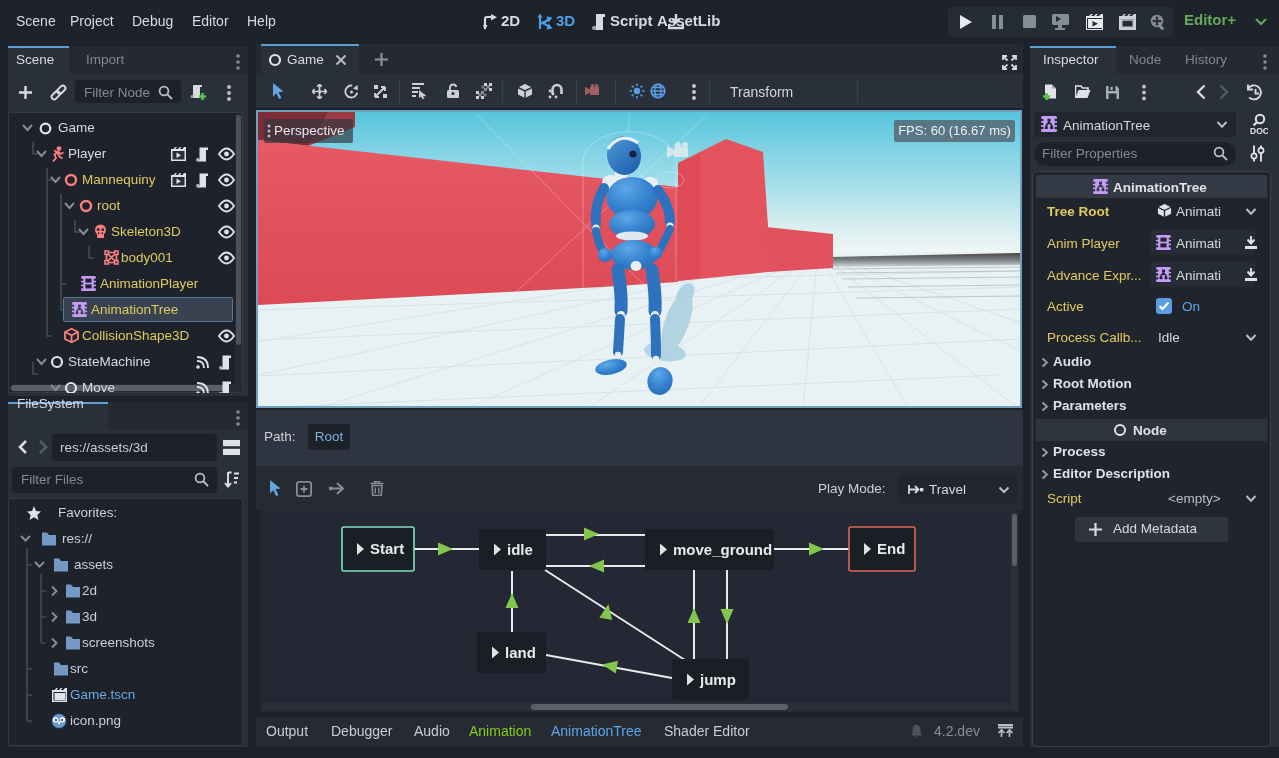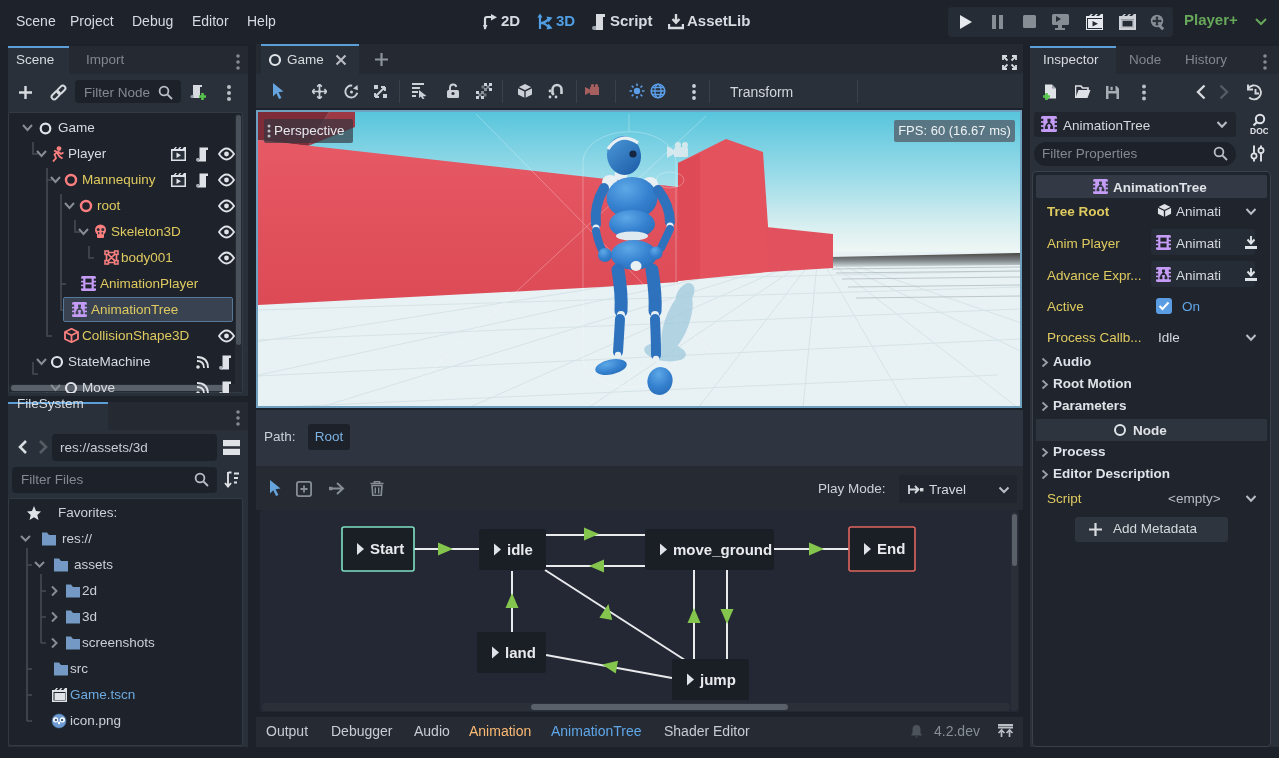--- a/index.html
+++ b/index.html
@@ -44,21 +44,21 @@
   <div class="abs" style="left:556px;top:12px;font-size:15px;font-weight:bold;color:#509ee3;">3D</div>
   <svg class="abs" style="left:592px;top:13px;" width="15" height="18" viewBox="0 0 15 18">
       <path d="M4 1 L13 1 L13 4 L11 4 L11 17 L2 17 L2 15 L4 15 Z" fill="#d7dbe0"></path>
       <path d="M2 13 Q0 13 0 15 Q0 17 2 17 L4 17 L4 13 Z" fill="#9aa0a8"></path>
     </svg>
   <div class="abs wht" style="left:610px;top:12px;font-size:15px;font-weight:bold;">Script</div>
   <svg class="abs" style="left:668px;top:13px;" width="16" height="17" viewBox="0 0 16 17">
       <path d="M8 1 L8 9 M4.5 6 L8 9.8 L11.5 6" stroke="#d7dbe0" stroke-width="2.4" fill="none"></path>
       <path d="M1 11 L1 15 L15 15 L15 11" stroke="#d7dbe0" stroke-width="2.4" fill="none"></path>
     </svg>
-  <div class="abs wht" style="left:687px;top:12px;font-size:15px;font-weight:bold;">AssetLib</div>
+  <div class="abs wht" style="left:657px;top:12px;font-size:15px;font-weight:bold;">AssetLib</div>
 
   <div class="abs" style="left:948px;top:7px;width:225px;height:30px;background:#262c35;border-radius:4px;"></div>
   <svg class="abs" style="left:959px;top:14px;" width="14" height="16" viewBox="0 0 14 16">
       <path d="M1 1 L13 8 L1 15 Z" fill="#e6eaee"></path>
     </svg>
   <svg class="abs" style="left:992px;top:15px;" width="12" height="14" viewBox="0 0 12 14">
       <rect x="0" y="0" width="4" height="14" fill="#878d95"></rect>
       <rect x="7" y="0" width="4" height="14" fill="#878d95"></rect>
     </svg>
   <svg class="abs" style="left:1023px;top:15px;" width="13" height="13" viewBox="0 0 13 13">
@@ -83,21 +83,21 @@
     </svg>
   <svg class="abs" style="left:1150px;top:14px;" width="17" height="16" viewBox="0 0 17 16">
       <circle cx="7" cy="7" r="6.2" fill="#878d95"></circle>
       <circle cx="7" cy="7" r="2" fill="#262c35"></circle>
       <circle cx="7" cy="3.8" r="1.3" fill="#262c35"></circle>
       <circle cx="7" cy="10.2" r="1.3" fill="#262c35"></circle>
       <circle cx="3.8" cy="7" r="1.3" fill="#262c35"></circle>
       <circle cx="10.2" cy="7" r="1.3" fill="#262c35"></circle>
       <rect x="10" y="10" width="6" height="3" transform="rotate(45 10 10)" fill="#878d95"></rect>
     </svg>
-  <div class="abs" style="left:1184px;top:11px;color:#68a85a;font-weight:bold;font-size:15px;">Player+</div>
+  <div class="abs" style="left:1184px;top:11px;color:#68a85a;font-weight:bold;font-size:15px;">Editor+</div>
   <svg class="abs" style="left:1254px;top:17px;" width="14" height="10" viewBox="0 0 14 10">
       <path d="M2 2 L7 7 L12 2" stroke="#68a85a" stroke-width="2" fill="none"></path>
     </svg>
 
   <div class="abs panel" style="left:8px;top:46px;width:240px;height:350px;"></div>
   <div class="abs tabbar" style="left:8px;top:46px;width:240px;height:28px;"></div>
   <div class="abs tab-active" style="left:8px;top:46px;width:61px;height:28px;"></div>
   <div class="abs wht" style="left:16px;top:52px;font-size:13.5px;">Scene</div>
   <div class="abs dim" style="left:86px;top:52px;font-size:13.5px;">Import</div>
   <svg class="abs" style="left:18px;top:85px;" width="15" height="15" viewBox="0 0 15 15">
@@ -759,21 +759,21 @@
     <rect x="2" y="193" width="748" height="8" rx="4" fill="#2a2f38"></rect>
     <rect x="271" y="194" width="257" height="6" rx="3" fill="#5a6069"></rect>
     <rect x="751" y="2" width="7" height="199" rx="3" fill="#2a2f38"></rect>
     <rect x="752" y="4" width="5" height="52" rx="2.5" fill="#5a6069"></rect>
   </svg>
 
   <div class="abs" style="left:256px;top:717px;width:767px;height:30px;background:#262b33;"></div>
   <div class="abs" style="left:266px;top:723px;font-size:14px;color:#c8cdd4;">Output</div>
   <div class="abs" style="left:331px;top:723px;font-size:14px;color:#c8cdd4;">Debugger</div>
   <div class="abs" style="left:414px;top:723px;font-size:14px;color:#c8cdd4;">Audio</div>
-  <div class="abs" style="left:469px;top:723px;font-size:14px;color:#fdba74;">Animation</div>
+  <div class="abs" style="left:469px;top:723px;font-size:14px;color:#84cc16;">Animation</div>
   <div class="abs" style="left:551px;top:723px;font-size:14px;color:#5fa6e8;">AnimationTree</div>
   <div class="abs" style="left:664px;top:723px;font-size:14px;color:#c8cdd4;">Shader Editor</div>
   <svg class="abs" style="left:909px;top:724px;" width="15" height="15" viewBox="0 0 15 15">
       <path d="M7.5 1 Q11.5 1 11.5 6 L11.5 9 L13 11.5 L2 11.5 L3.5 9 L3.5 6 Q3.5 1 7.5 1 Z" fill="#4d535b"></path>
       <path d="M6 12.5 Q7.5 14.5 9 12.5 Z" fill="#4d535b"></path>
     </svg>
   <div class="abs" style="left:934px;top:723px;font-size:14px;color:#878d95;">4.2.dev</div>
   <svg class="abs" style="left:997px;top:724px;" width="17" height="14" viewBox="0 0 17 14">
       <path d="M1 3.5 L16 3.5 M1 1 L16 1" stroke="#b9bec4" stroke-width="1.9"></path>
       <path d="M4.5 13 L4.5 6 L1.5 9 M4.5 6 L7.5 9" stroke="#b9bec4" stroke-width="1.7" fill="none"></path>

